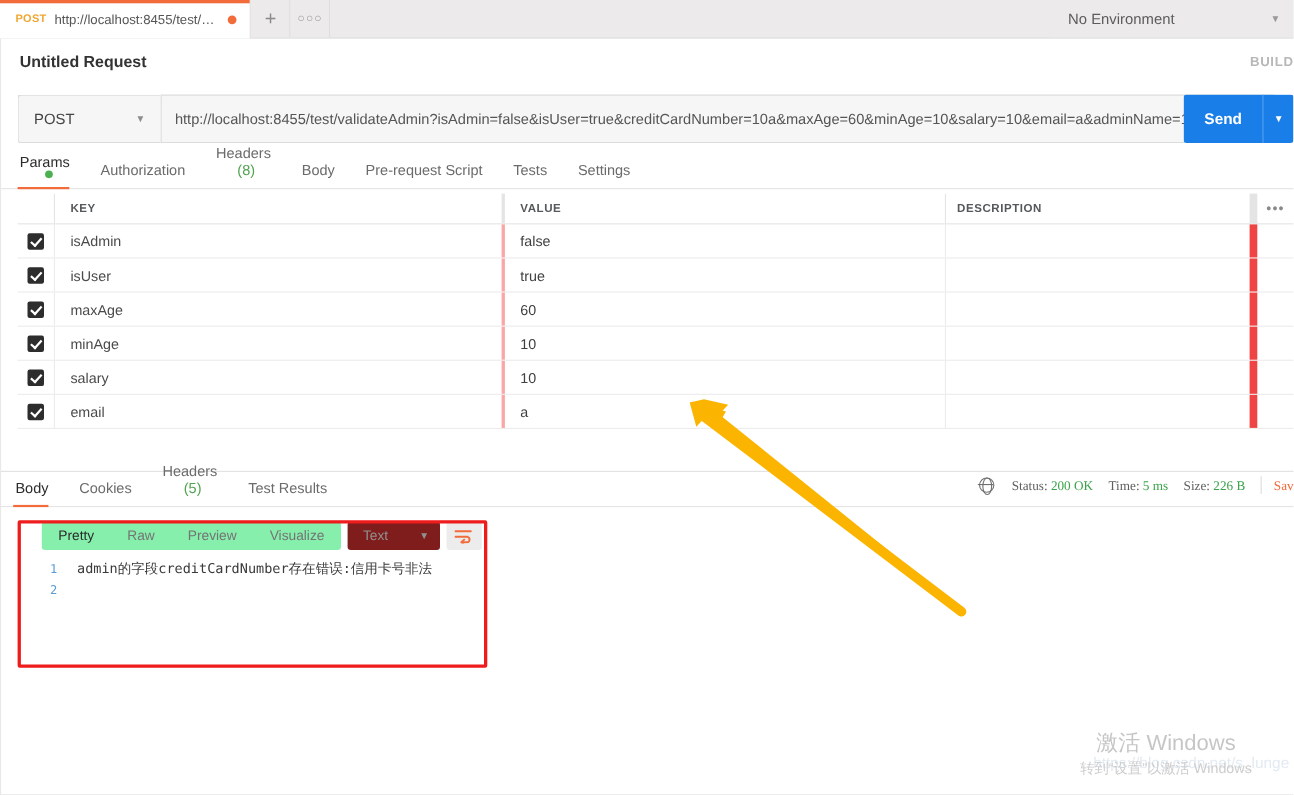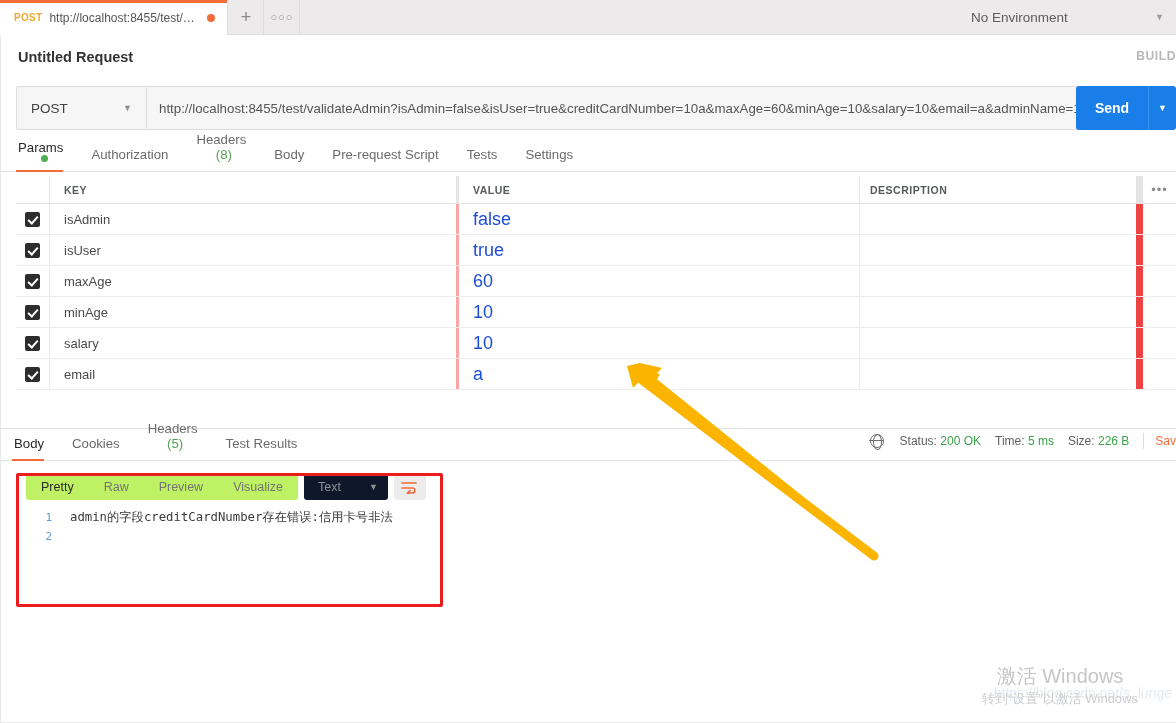--- a/index.html
+++ b/index.html
@@ -127,21 +127,21 @@
     width: 34px; border-right: 1px solid #ececec;
     display: flex; align-items: center; justify-content: center;
   }
   .prow.head .cell-check { border-right: 1px solid #e4e4e4; }
   .cell-key {
     width: 409px; border-right: 3px solid #fca5a5; display: flex; align-items: center;
     padding-left: 14px; font-size: 13px; color: #4a4a4a;
   }
   .cell-val {
     width: 401px; border-right: 1px solid #ececec; display: flex; align-items: center;
-    padding-left: 14px; font-size: 18px; color: #1d4ed8;
+    padding-left: 14px; font-size: 13px; color: #404040;
   }
   .cell-desc {
     flex: 1; display: flex; align-items: center; padding-left: 10px;
     font-size: 13px; color: #4a4a4a; border-right: 7px solid #ef4444;
   }
   .cell-dots {
     width: 33px; display: flex; align-items: center; justify-content: center;
     color: #8a8a8a; font-size: 13px; letter-spacing: 1px;
   }
   .prow.head .cell-key, .prow.head .cell-val, .prow.head .cell-desc {
@@ -159,21 +159,21 @@
   }
 
   
   .resp-bar {
     position: absolute; top: 428px; left: 0; width: 1176px; height: 33px;
     border-top: 1px solid #e0e0e0; border-bottom: 1px solid #e4e4e4;
     display: flex; align-items: flex-end; padding-left: 12px;
   }
   .resp-meta {
     position: absolute; right: 0px; top: 433px; display: flex;
-    align-items: center; font-size: 12px; color: #5e5e5e; gap: 0px;
+    align-items: center; font-size: 12px; color: #5e5e5e; gap: 0px; font-family: Liberation Serif, serif;
   }
   .globe {
     width: 14px; height: 14px; border: 1.3px solid #6f6f6f; border-radius: 50%;
     position: relative; margin-right: 16px;
   }
   .globe::before {
     content:""; position:absolute; left: 50%; top: -1.3px; margin-left: -3.5px;
     width: 7px; height: 14px; border: 1.3px solid #6f6f6f; border-radius: 50%;
   }
   .globe::after {
@@ -182,27 +182,27 @@
   }
   .meta-item { margin-right: 14px; white-space: nowrap; }
   .meta-item b { font-weight: normal; color: #3aa34a; }
   .meta-sep { width:1px; height:16px; background:#dcdcdc; margin-right:11px; }
   .save-resp { color: #f26b3a; font-size: 12px; white-space: nowrap; }
 
   
   .body-toolbar {
     position: absolute; top: 474px; left: 26px; display: flex; align-items: center;
   }
-  .fmt-group { display: flex; background: #bef264; border-radius: 3px; height: 26px; }
+  .fmt-group { display: flex; background: #86efac; border-radius: 3px; height: 26px; margin-left: 12px; }
   .fmt {
     font-size: 12.5px; color: #747474; padding: 0 15px; display: flex; align-items: center;
   }
   .fmt.active { color: #2b2b2b; }
   .type-sel {
-    margin-left: 6px; background: #0f172a; border-radius: 3px; height: 26px;
+    margin-left: 6px; background: #7f1d1d; border-radius: 3px; height: 26px;
     display: flex; align-items: center; padding: 0 10px 0 14px;
     font-size: 12.5px; color: #909090; gap: 16px; min-width: 84px;
     justify-content: space-between;
   }
   .type-sel .caret { font-size: 9px; }
   .wrap-btn {
     margin-left: 6px; background: #ececec; border-radius: 3px; height: 26px; width: 32px;
     display: flex; align-items: center; justify-content: center;
   }
 

